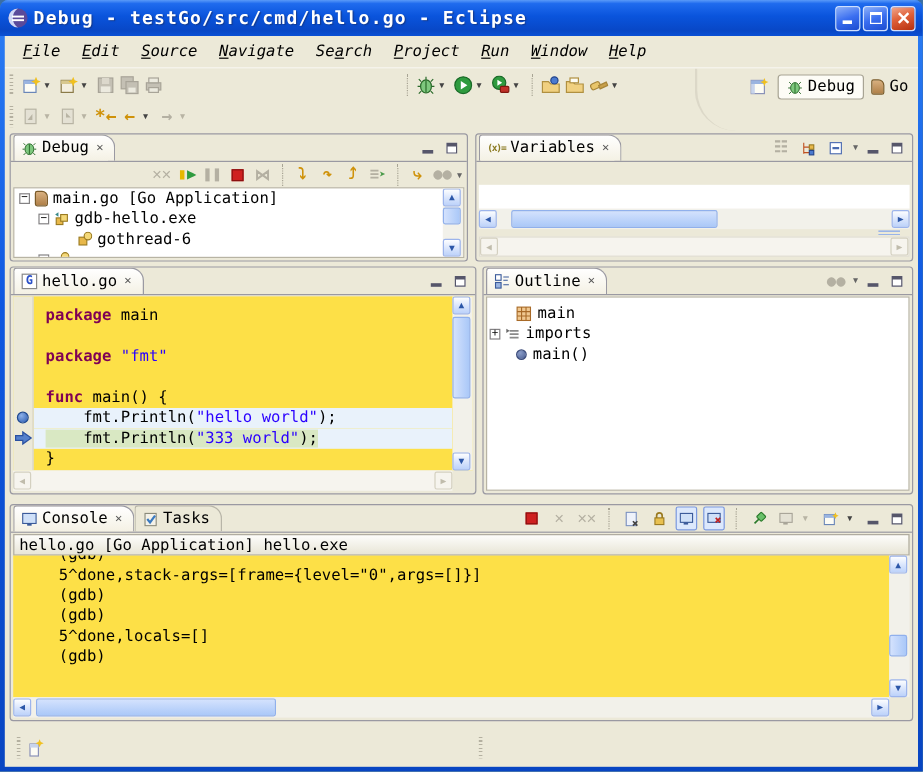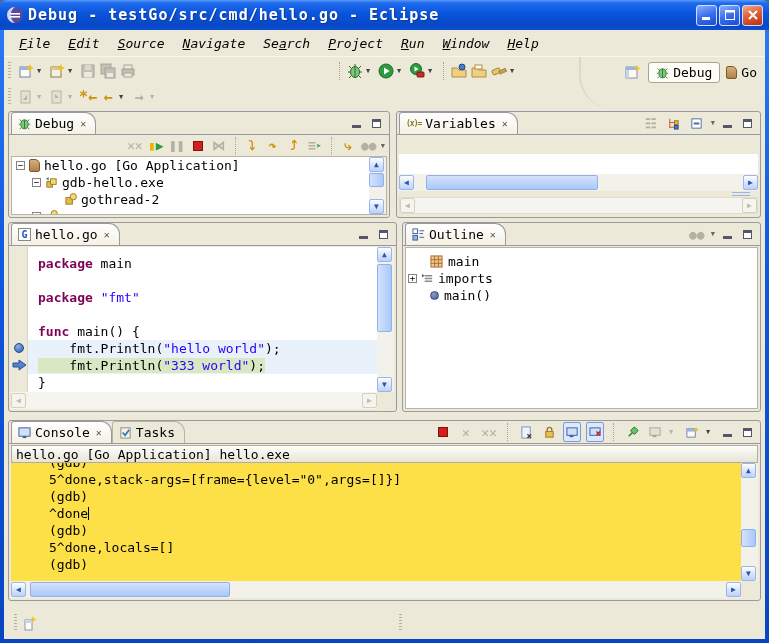--- a/index.html
+++ b/index.html
@@ -67,21 +67,21 @@
                border:1px solid #c4c0b0;display:flex;align-items:center;padding-left:5px;}
   .vars-coldiv{position:absolute;left:347px;top:1px;bottom:1px;width:1px;background:#c4c0b0;}
   .vars-empty{position:absolute;left:2px;right:2px;top:42px;height:20px;background:#fff;}
   .vars-hscroll{position:absolute;left:2px;right:2px;top:62px;height:17px;background:#f2f1ea;display:flex;align-items:center;}
   .vars-sash{position:absolute;left:2px;right:2px;top:79px;height:6px;}
   .sash-grip{position:absolute;right:8px;top:1px;width:18px;height:4px;
      background:repeating-linear-gradient(180deg,#9ab4e8 0 1px,transparent 1px 3px);}
   .vars-detail-scroll{position:absolute;left:2px;right:2px;top:85px;height:17px;background:#f6f4ee;display:flex;align-items:center;justify-content:space-between;border:1px solid #e0ddd0;}
   
   #editor-panel{left:4px;top:192px;width:389px;height:190px;}
-  .ed-body{position:absolute;left:2px;right:2px;top:24px;bottom:19px;background:#ffffff;display:flex;}
+  .ed-body{position:absolute;left:2px;right:2px;top:24px;bottom:19px;background:#fde047;display:flex;}
   .gutter{width:17px;background:#ece9d8;border-right:1px solid #d8d4c4;position:relative;flex:none;}
   .code{flex:1;padding-top:8px;overflow:hidden;position:relative;}
   .code-line{height:17px;line-height:17px;white-space:pre;padding-left:10px;}
   .code-line.hl-current{background:#e9f2fb;}
   .code-line.hl-exec{background:#e9f2fb;}
   .code-line.hl-exec .code-text{background:#d9e8c3;}
   .tok-kw{color:#7f0055;font-weight:bold;}
   .tok-str{color:#2a00ff;}
   .tok-pl{color:#000;}
   .ed-vscroll{width:17px;flex:none;position:relative;background:#f2f1ea;}
@@ -330,37 +330,37 @@
         <span class="sep"></span>
         <span class="ti gold">⤷</span>
         <span class="ti gray">●●</span>
         <span class="chev">▼</span>
       </div>
       <div class="dbg-tree">
         <div style="position:absolute;left:0;right:18px;top:0;bottom:0;overflow:hidden;">
           <div class="trow" style="padding-left:4px;">
             <span class="expander">−</span>
             <span class="tag-icon"></span>
-            <span>hello.go [Go Application]</span>
+            <span>main.go [Go Application]</span>
           </div>
           <div class="trow" style="padding-left:20px;">
             <span class="expander">−</span>
             <svg class="icon12" viewBox="0 0 14 14">
                 <rect x="2" y="6" width="6" height="6" fill="#e8b84a" stroke="#9a7a20"></rect>
                 <rect x="6" y="3" width="6" height="6" fill="#f4d878" stroke="#9a7a20"></rect>
                 <path d="M1 3l3-2v4z" fill="#3a8a8a"></path>
               </svg>
             <span>gdb-hello.exe</span>
           </div>
           <div class="trow" style="padding-left:52px;">
             <svg class="icon12" viewBox="0 0 14 14">
                 <rect x="2" y="5" width="7" height="7" fill="#e8b84a" stroke="#9a7a20"></rect>
                 <circle cx="10" cy="4" r="3.4" fill="#f4d878" stroke="#9a7a20"></circle>
               </svg>
-            <span>gothread-2</span>
+            <span>gothread-6</span>
           </div>
           <div class="trow" style="padding-left:20px;">
             <span class="expander">−</span>
             <svg class="icon12" viewBox="0 0 14 14">
                 <rect x="2" y="5" width="7" height="7" fill="#e8b84a" stroke="#9a7a20"></rect>
                 <circle cx="10" cy="4" r="3.4" fill="#f4d878" stroke="#9a7a20"></circle>
               </svg>
           </div>
         </div>
         <div class="vtrack" style="right:0;top:0;bottom:0;width:17px;">
@@ -586,21 +586,20 @@
         </div>
       </div>
       <div class="con-header">
         <span>hello.go [Go Application] hello.exe</span>
       </div>
       <div class="con-body">
         <div id="console-text" style="margin-top:-9px;">
             <div class="console-line">(gdb)</div>
             <div class="console-line">5^done,stack-args=[frame={level="0",args=[]}]</div>
             <div class="console-line">(gdb)</div>
-            <div class="console-line">^done<span class="caret"></span></div>
             <div class="console-line">(gdb)</div>
             <div class="console-line">5^done,locals=[]</div>
             <div class="console-line">(gdb)</div>
           </div>
       </div>
       <div class="con-vscroll">
         <div class="sb-btn" style="position:absolute;top:0;">▲</div>
         <div class="sb-thumb" style="position:absolute;bottom:34px;width:15px;height:18px;"></div>
         <div class="sb-btn" style="position:absolute;bottom:0;">▼</div>
       </div>

